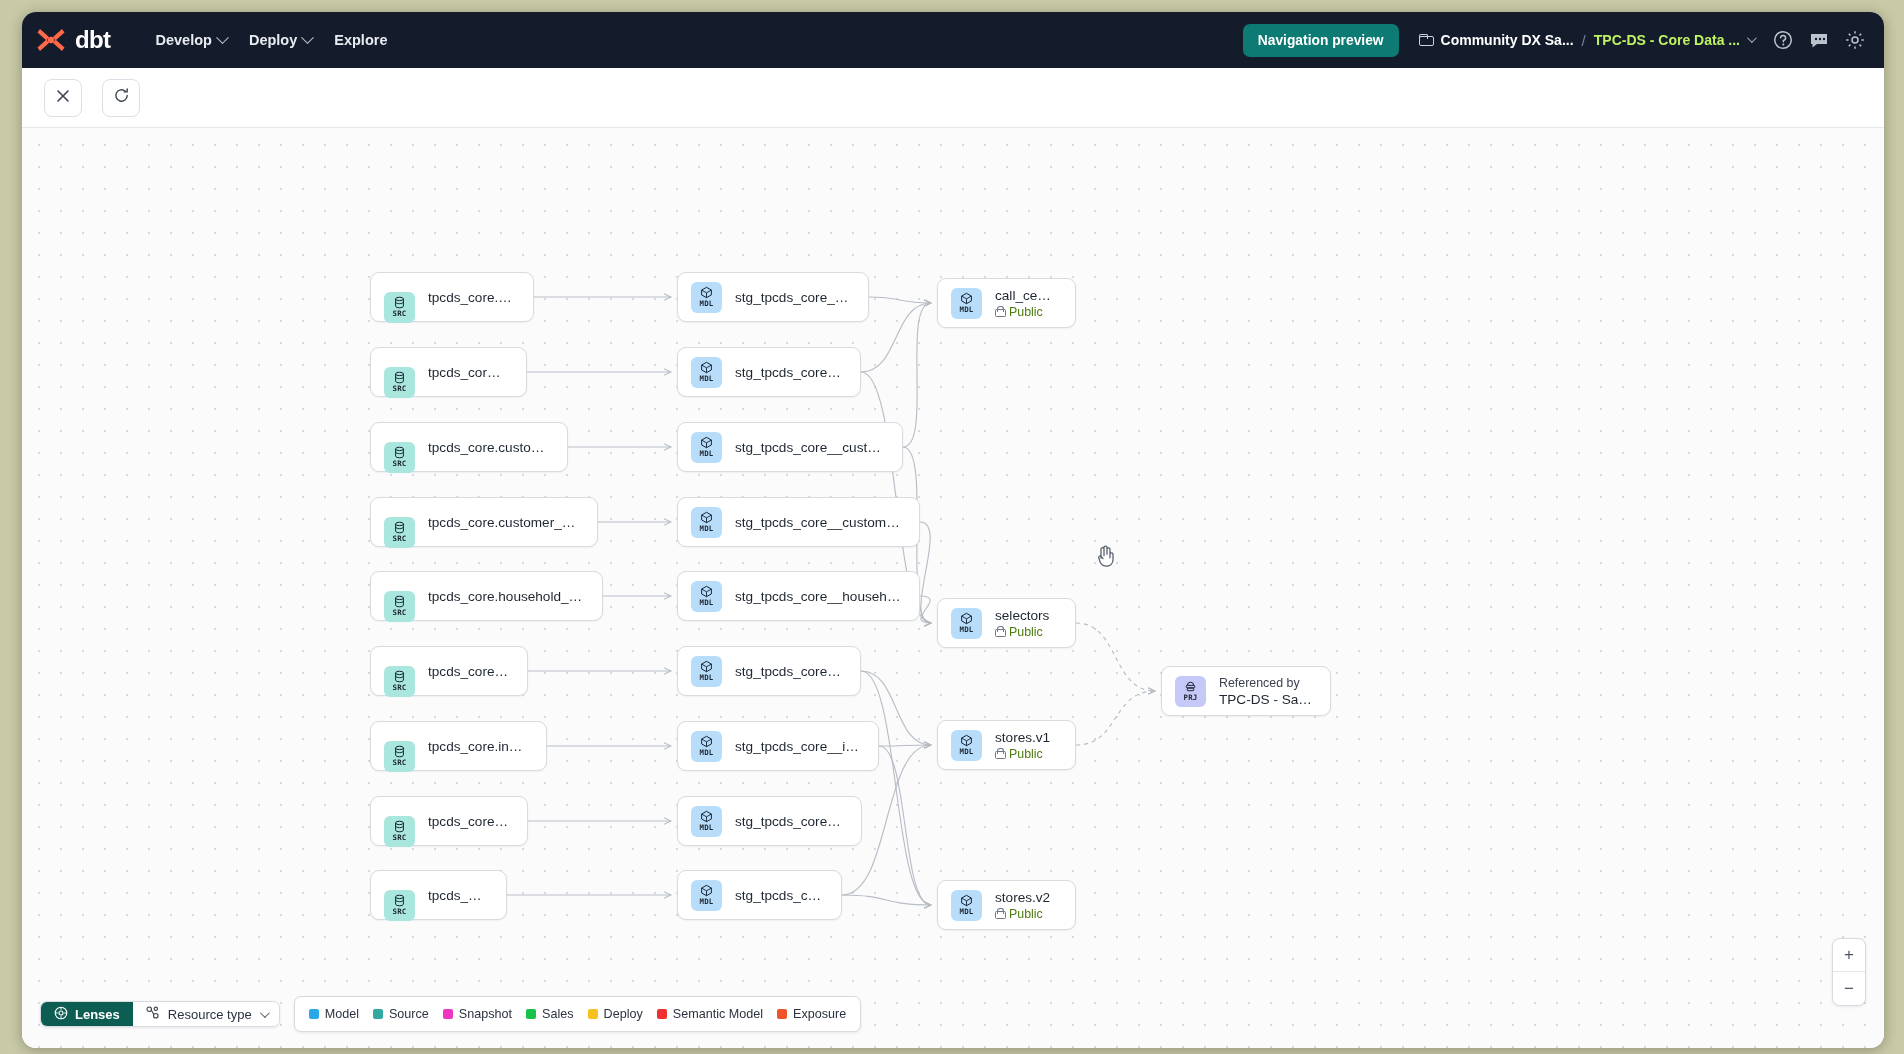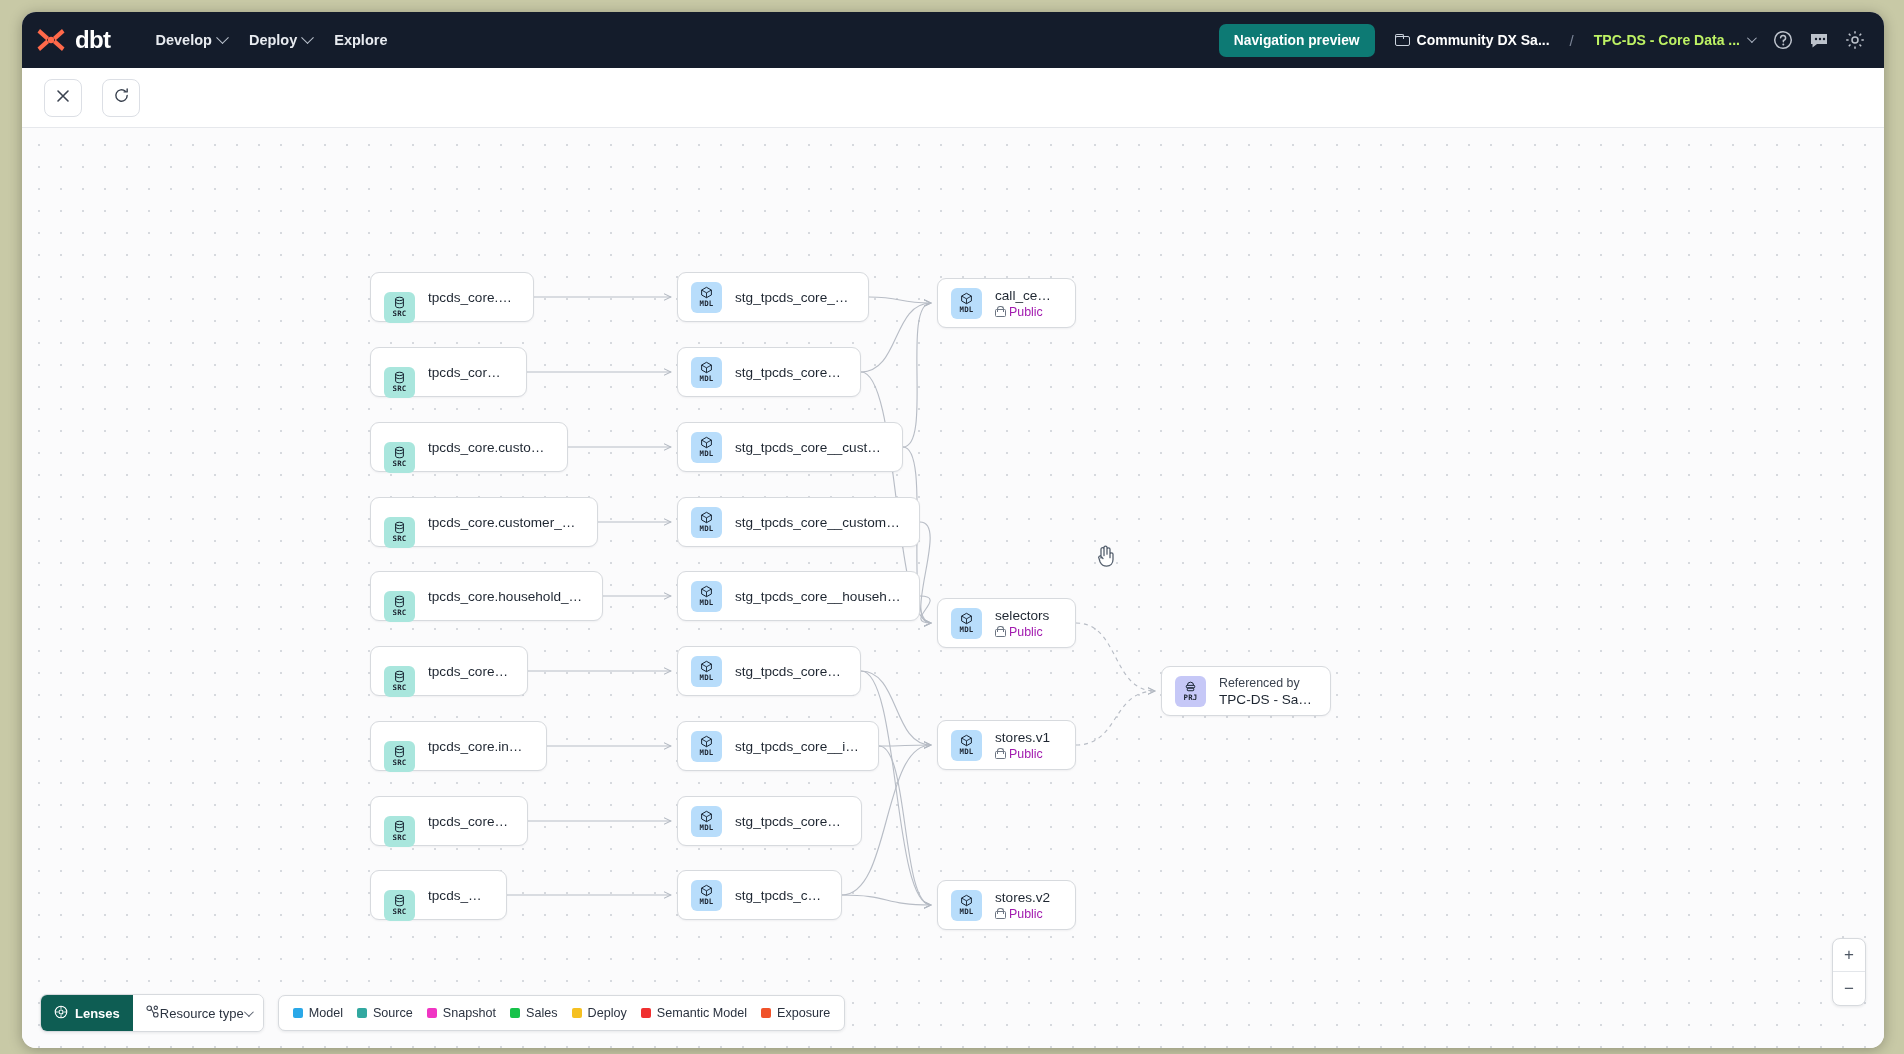--- a/index.html
+++ b/index.html
@@ -39,21 +39,21 @@
     cursor: pointer; white-space: nowrap;
   }
   .chev { width: 9px; height: 9px; border-right: 1.6px solid #b9c0cc; border-bottom: 1.6px solid #b9c0cc; transform: rotate(45deg) translate(-2px,-2px); }
   .nav-spacer { flex: 1; }
   .navpreview-btn {
     background: #0d7a74; color: #fff;
     font-size: 13.8px; font-weight: 700;
     padding: 9px 15px; border-radius: 7px; border: none;
     cursor: pointer; white-space: nowrap;
   }
-  .crumbs { display: flex; align-items: flex-start; gap: 20px; margin-left: 20px; }
+  .crumbs { display: flex; align-items: flex-start; gap: 8px; margin-left: 20px; }
   .crumb {
     color: #fff; font-size: 14px; font-weight: 700;
     display: flex; align-items: center; gap: 7px;
     cursor: pointer; white-space: nowrap;
   }
   .crumb.second { font-weight: 600; color: #bef264; }
   .crumb-sep { color: #7a8496; font-size: 15px; }
   .folder-ic { width: 15px; height: 12px; position: relative; flex: 0 0 auto; }
   .folder-ic:before {
     content:''; position:absolute; inset:2px 0 0 0;
@@ -141,21 +141,21 @@
     font-family: "DejaVu Sans Mono", monospace;
     font-size: 7.4px; font-weight: 700; color: #1c2430;
     letter-spacing: .2px; line-height: 1; margin-top: 1px;
   }
   .node-body { display:flex; flex-direction: column; gap: 2px; min-width: 0; }
   .node-title {
     font-size: 13.6px; color: #1e2631; white-space: nowrap;
     overflow: hidden; text-overflow: ellipsis;
   }
   .node-sub {
-    font-size: 12.4px; color: #a21caf;
+    font-size: 12.4px; color: #4d7c0f;
     display: flex; align-items: center; gap: 5px;
   }
   .node-label-top { font-size: 12.4px; color: #3a424f; }
   .lock-ic { width: 9px; height: 11px; position: relative; flex:0 0 auto; }
   .lock-ic:before {
     content:''; position:absolute; left:0; bottom:0; width:9px; height:6px;
     border:1.2px solid #6d7683; border-radius:1.5px;
   }
   .lock-ic:after {
     content:''; position:absolute; left:2px; top:0; width:5px; height:5px;
@@ -163,33 +163,33 @@
   }
 
   .hand-cursor { position:absolute; z-index: 9; pointer-events:none; }
 
   
   .bottombar {
     position: absolute; left: 18px; bottom: 16px;
     display: flex; align-items: center; gap: 14px; z-index: 20;
   }
   .lenses-group {
-    display: flex; align-items: stretch; height: 38px;
+    display: flex; align-items: stretch; height: 26px;
     border-radius: 7px; overflow: hidden;
     border: 1px solid #d7dade; background: #fff;
     box-shadow: 0 1px 3px rgba(20,28,43,.09);
   }
   .lenses-btn {
     background: #0e5d53; color: #fff;
     display: flex; align-items: center; gap: 7px;
     padding: 0 13px; font-size: 13px; font-weight: 700; cursor: pointer;
   }
   .restype-btn {
     background: #fff; color: #2b3340;
-    display: flex; align-items: center; 
+    display: flex; align-items: center; gap: 8px;
     padding: 0 12px; font-size: 13px; font-weight: 500; cursor: pointer;
   }
   .legend {
     height: 36px; background: #fff; border: 1px solid #d7dade; border-radius: 7px;
     display: flex; align-items: center; gap: 14px; padding: 0 14px;
     box-shadow: 0 1px 3px rgba(20,28,43,.09);
   }
   .legend-item { display: flex; align-items: center; gap: 6px; font-size: 12.6px; color: #2b3340; }
   .swatch { width: 10px; height: 10px; border-radius: 2px; flex:0 0 auto; }
 

